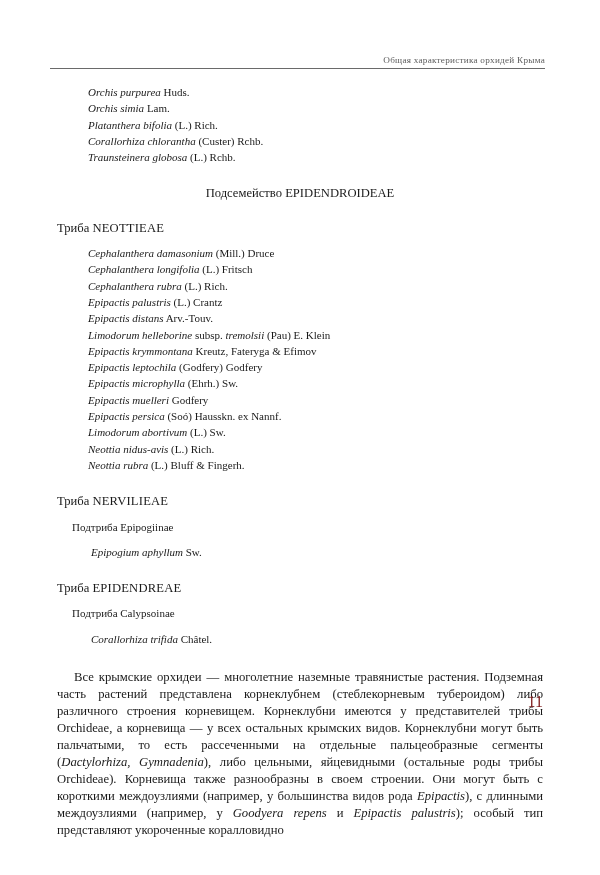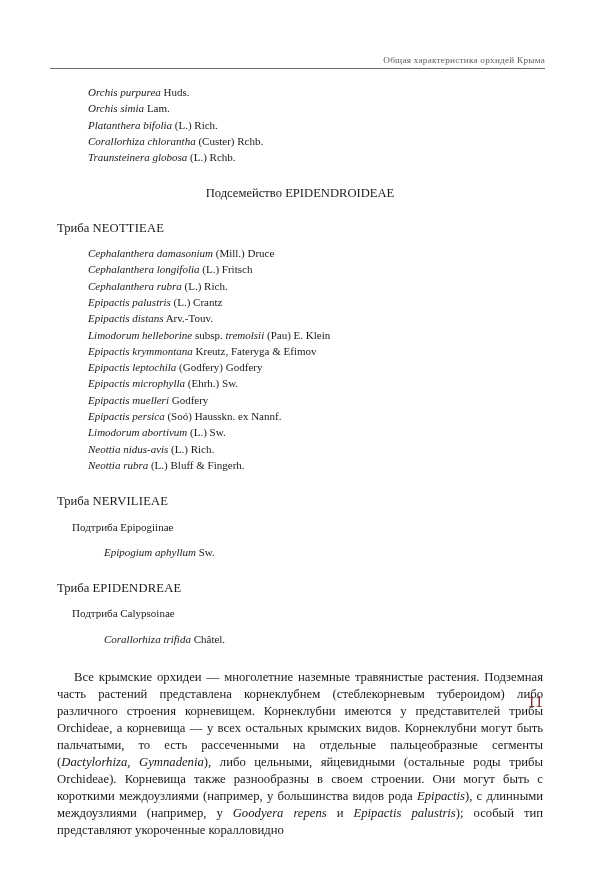--- a/index.html
+++ b/index.html
@@ -56,21 +56,21 @@
     list-style: none;
     margin: 0;
     padding: 0;
   }
   .species-list li {
     font-size: 11px;
     line-height: 16.3px;
     white-space: nowrap;
   }
   .species-list.indent-1 { margin-left: 31px; }
-  .species-list.indent-2 { margin-left: 47px; }
+  .species-list.indent-2 { margin-left: 34px; }
 
   .sci { font-style: italic; }
 
   .subfamily-heading {
     text-align: center;
     font-size: 12.6px;
     line-height: 16.3px;
     margin-top: 20px;
     margin-bottom: 18px;
     width: 420px;

